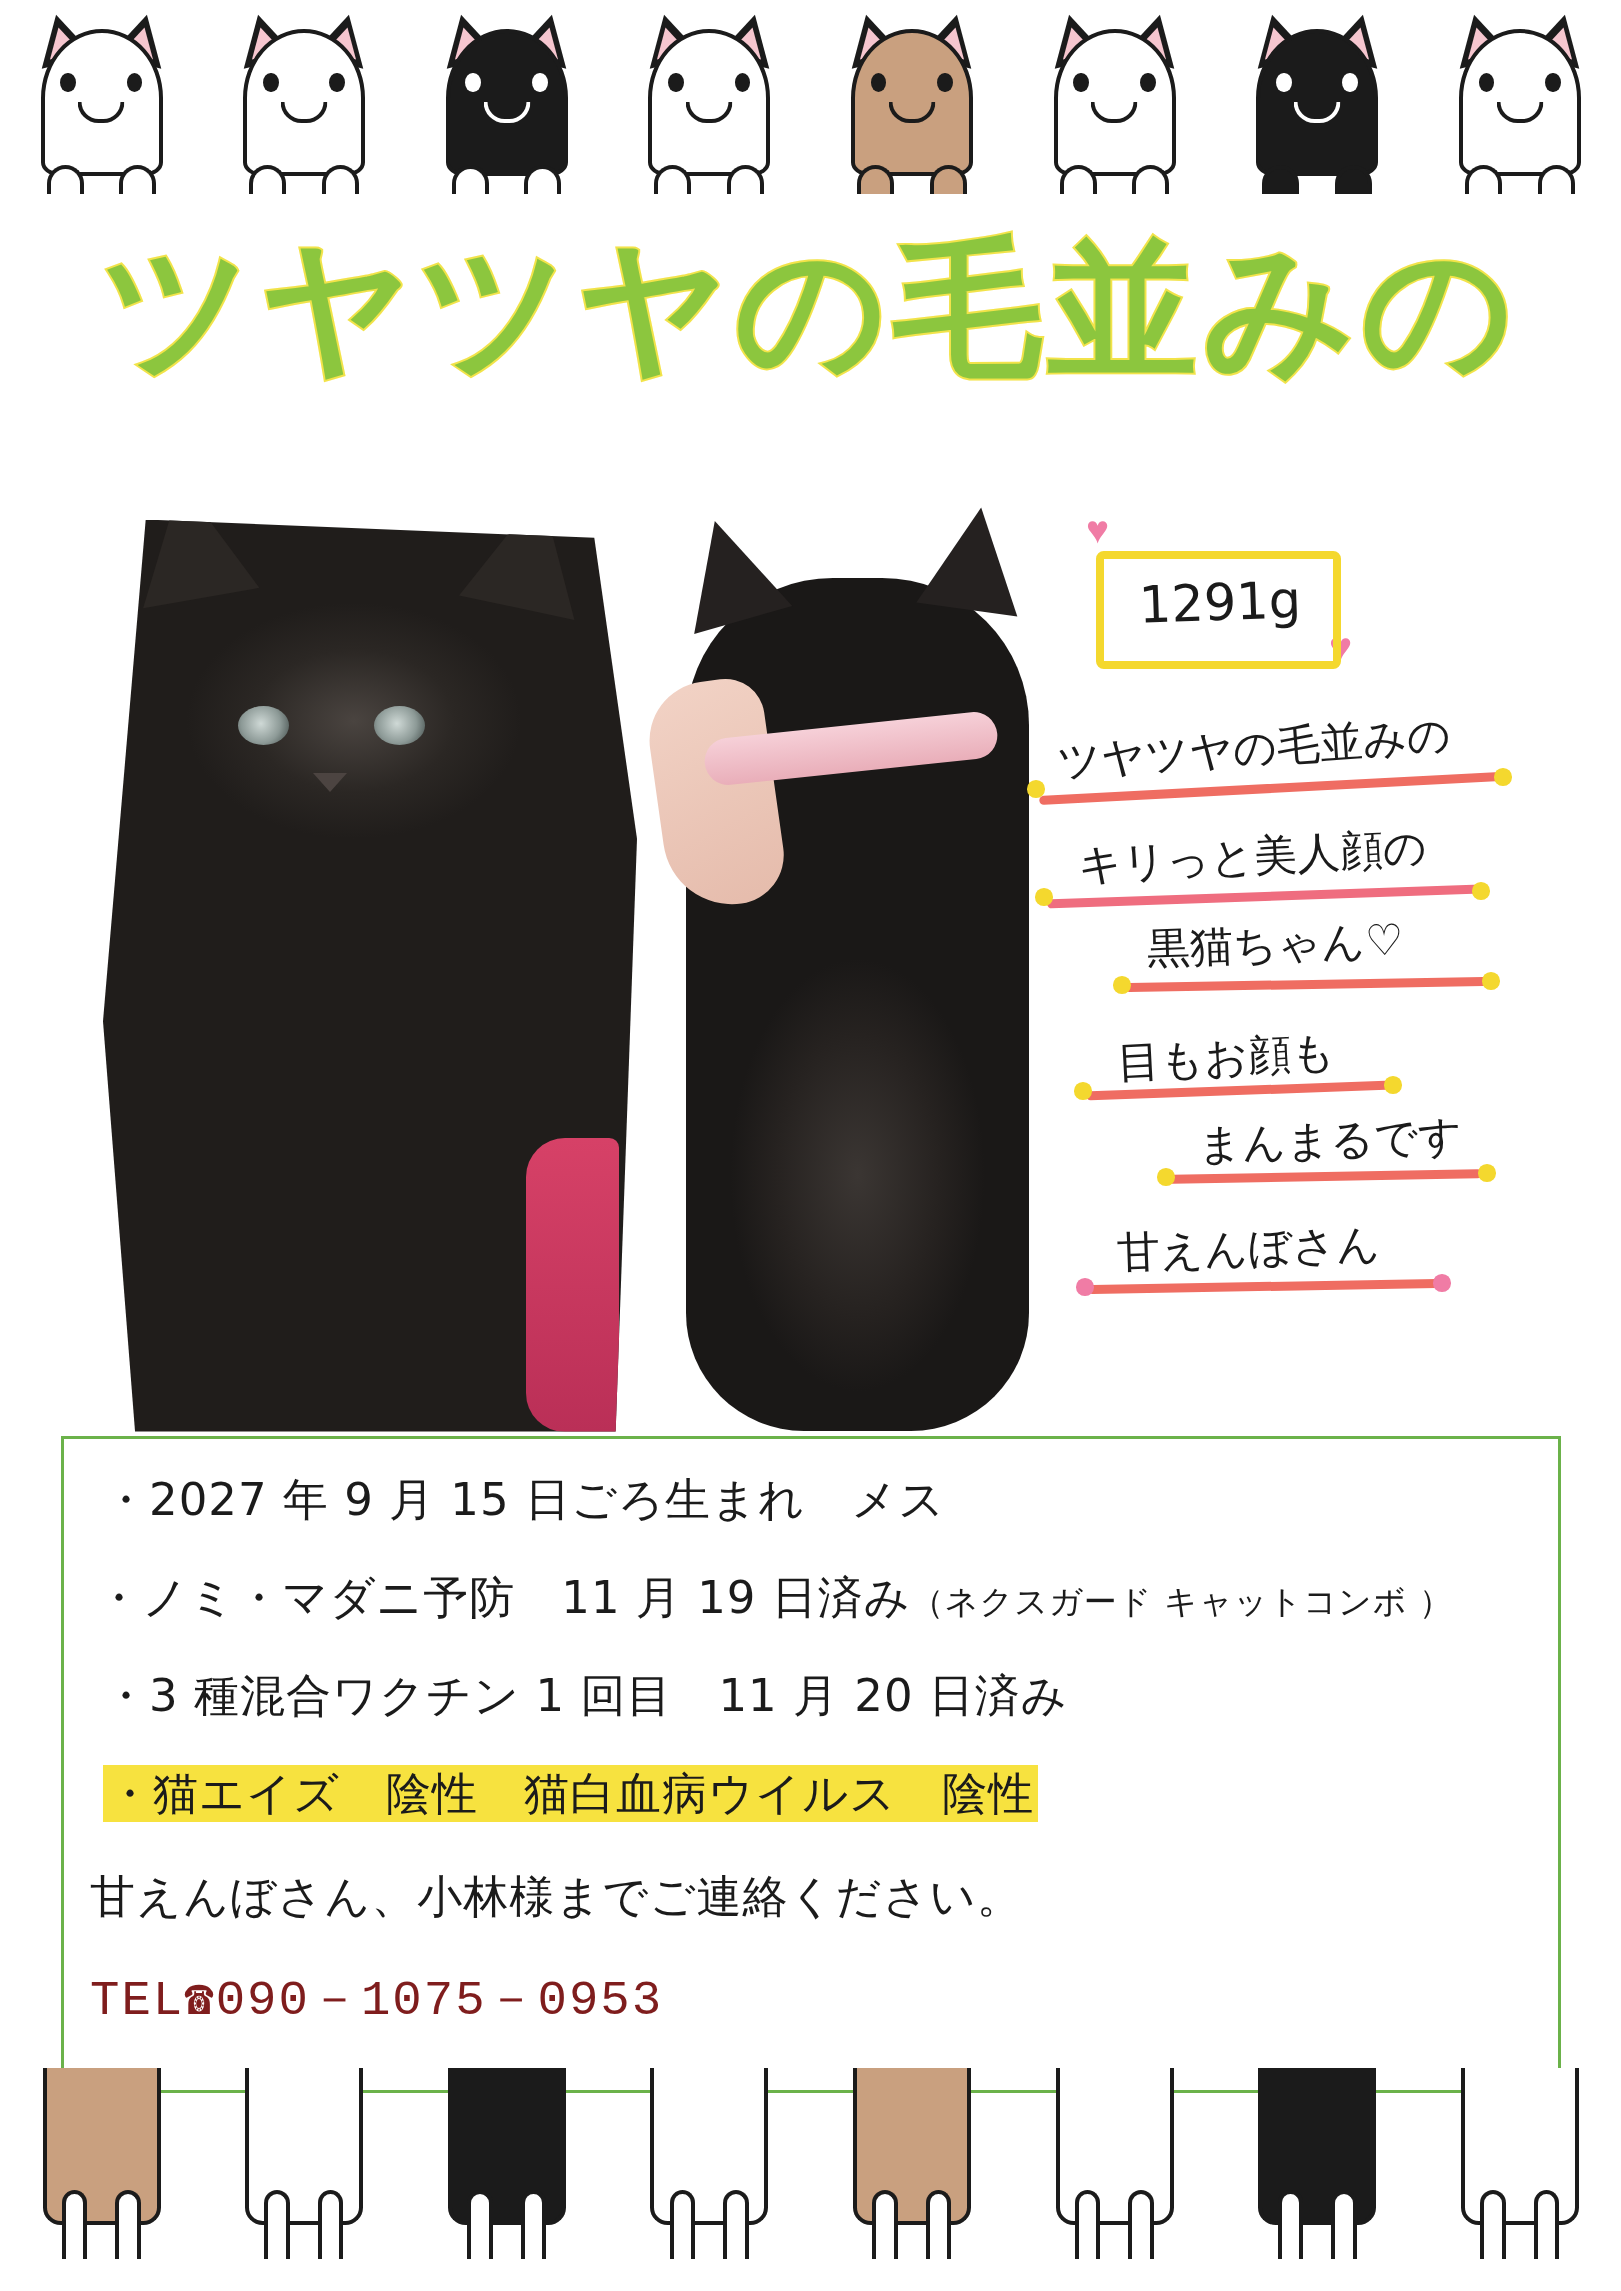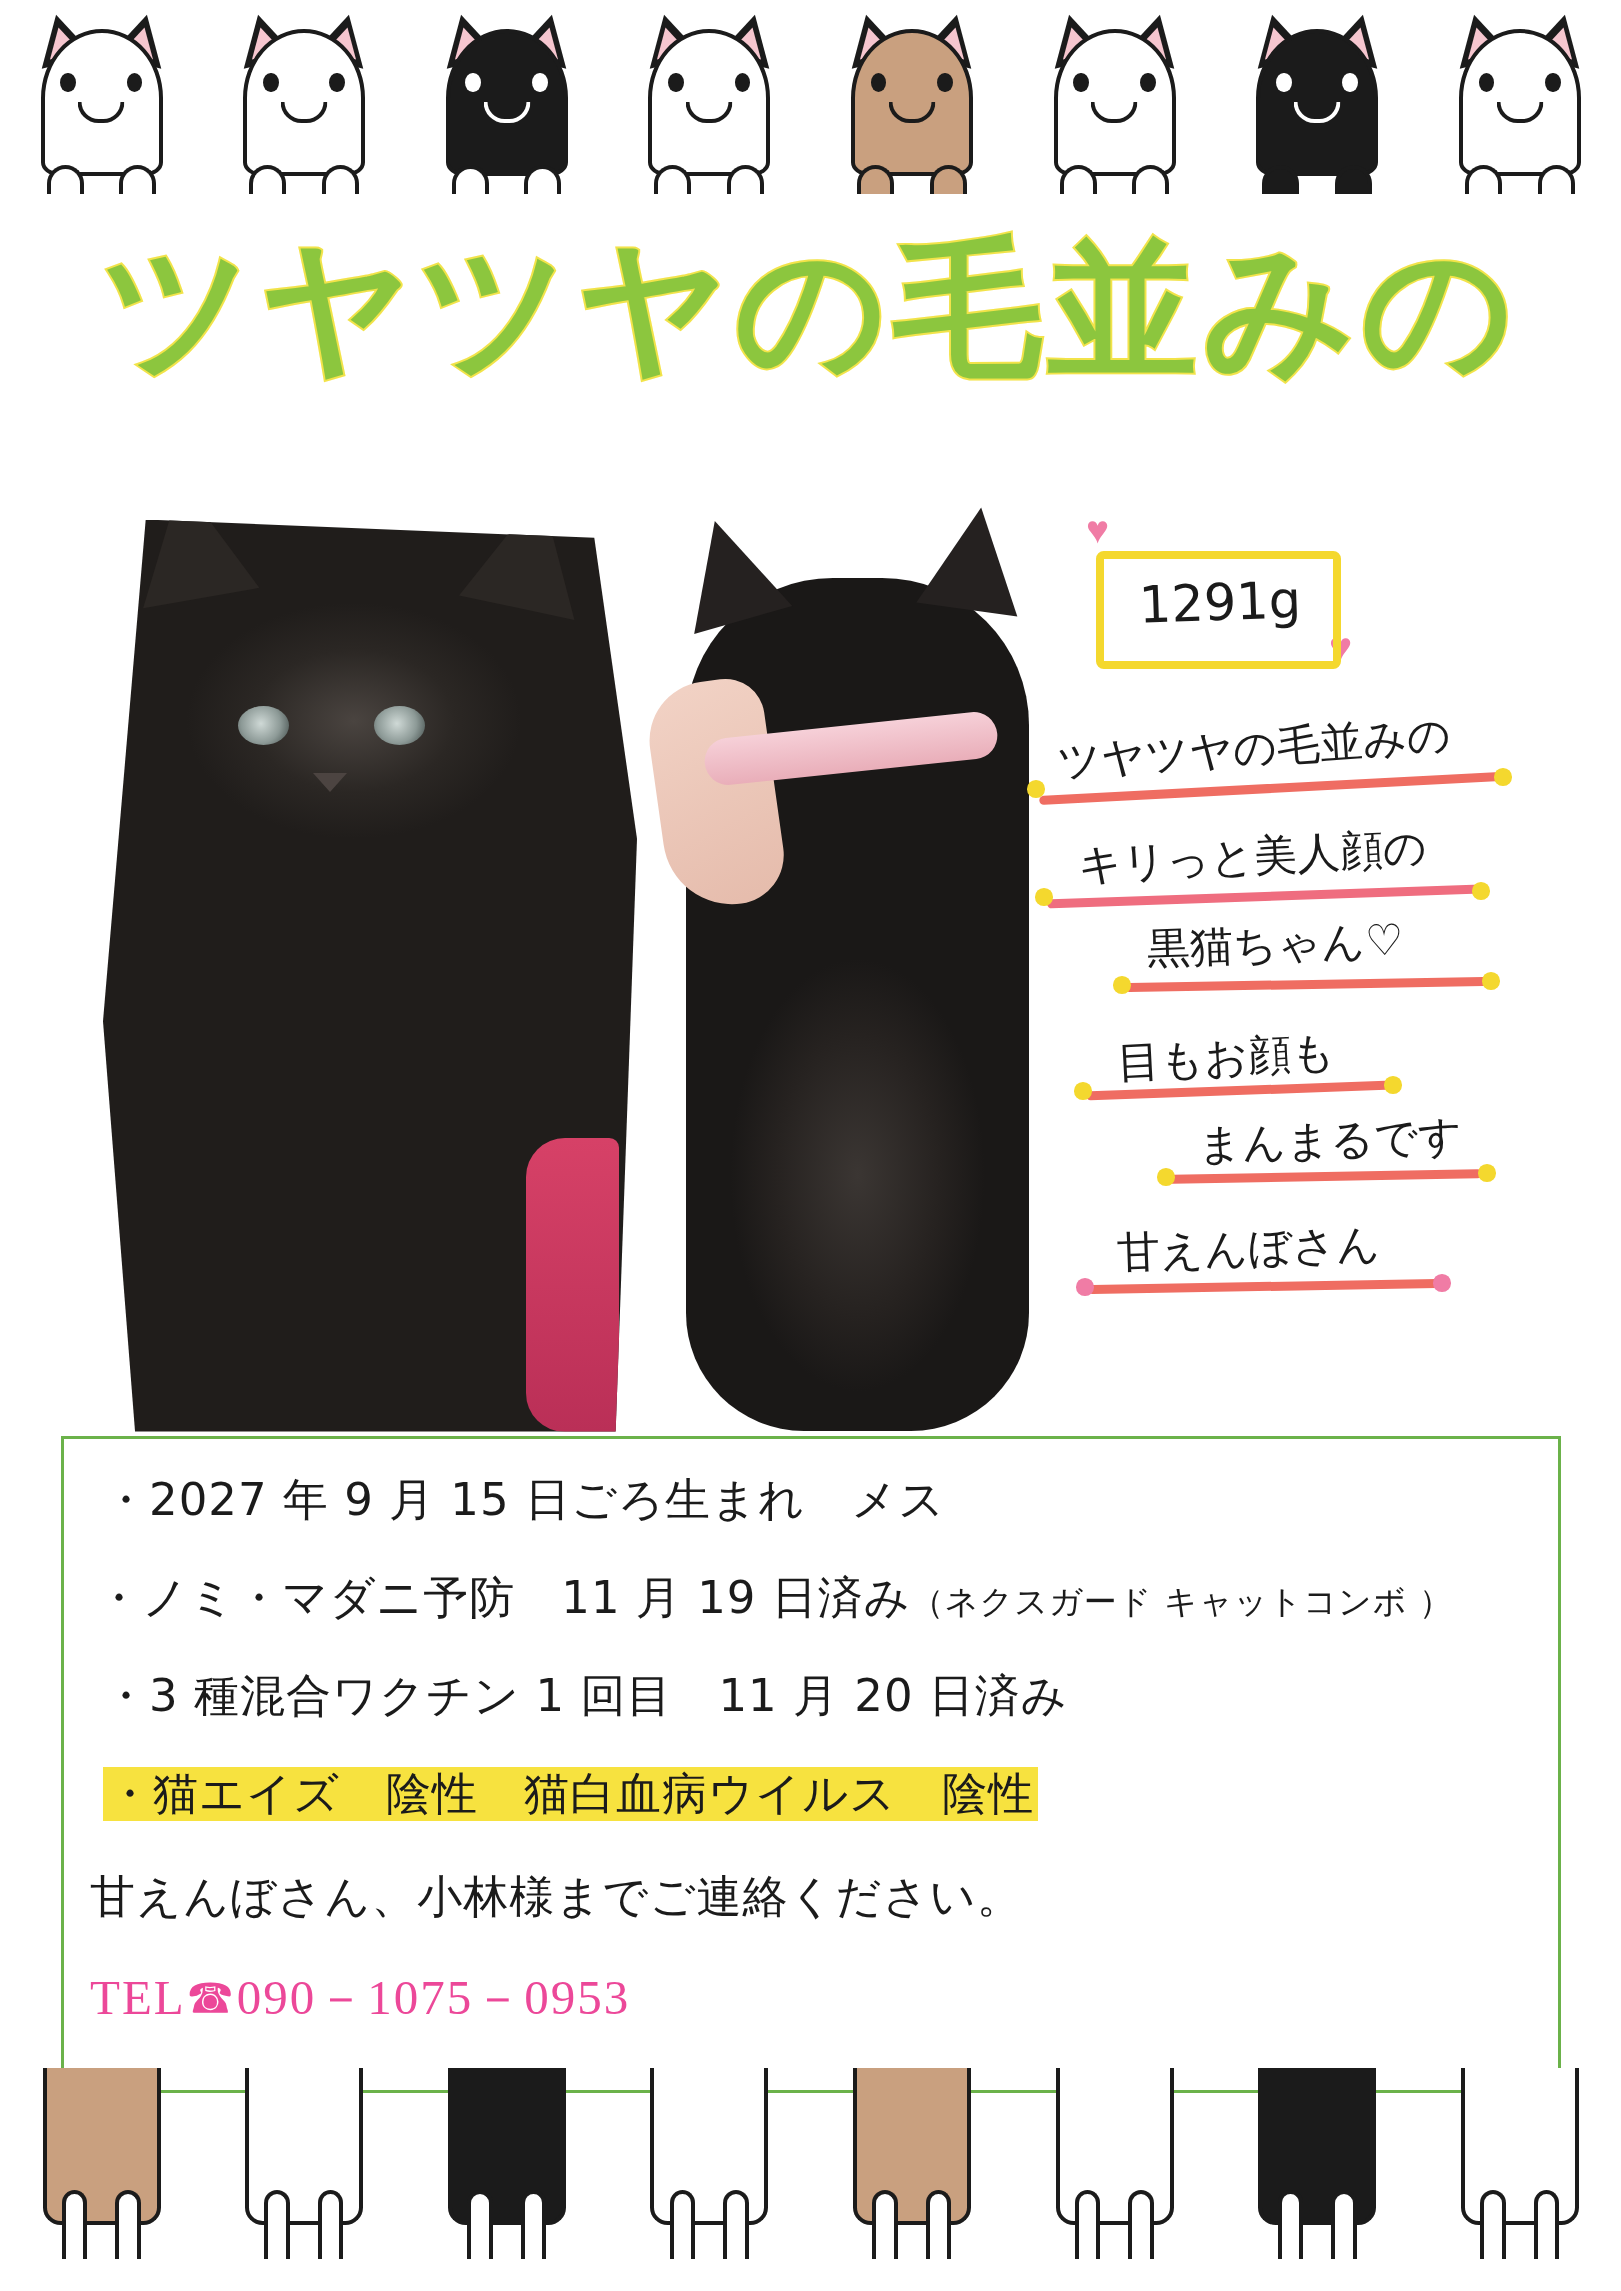--- a/index.html
+++ b/index.html
@@ -303,23 +303,23 @@
   .info-line .small {
     font-size: 33px;
   }
   .hl {
     background: #f7e23f;
     padding: 2px 3.9px;
   }
 
   .tel-line {
     position: absolute;
-    font-family: Liberation Serif, serif;
+    font-family: Liberation Mono, monospace;
     font-size: 49px;
-    color: #ec4899;
+    color: #7f1d1d;
     letter-spacing: 2px;
   }
 </style>
 </head>
 <body>
 
 <div class="cat-border top">
   <div class="cat-head">
     <div class="ear l"></div>
       <div class="ear r"></div>
@@ -475,21 +475,21 @@
 <div class="info-box"></div>
 
 <div class="info-line" style="left:103px; top:1470px;">・2027 年 9 月 15 日ごろ生まれ　メス</div>
 
 <div class="info-line" style="left:96px; top:1568px;">
   <span>・ノミ・マダニ予防　11 月 19 日済み</span><span class="small">（ネクスガード キャットコンボ ）</span>
 </div>
 
 <div class="info-line" style="left:103px; top:1666px;">・3 種混合ワクチン 1 回目　11 月 20 日済み</div>
 
-<div class="info-line" style="left:103px; top:1764px;font-family:Liberation Serif, serif;">
+<div class="info-line" style="left:103px; top:1764px;">
   <span class="hl">・猫エイズ　陰性　猫白血病ウイルス　陰性</span>
 </div>
 
 <div class="info-line" style="left:90px; top:1867px;">甘えんぼさん、小林様までご連絡ください。</div>
 
 <div class="tel-line" style="left:90px; top:1965px;">
   <span>TEL☎</span><span>090－1075－0953</span>
 </div>
 
 <div class="cat-border bottom">

